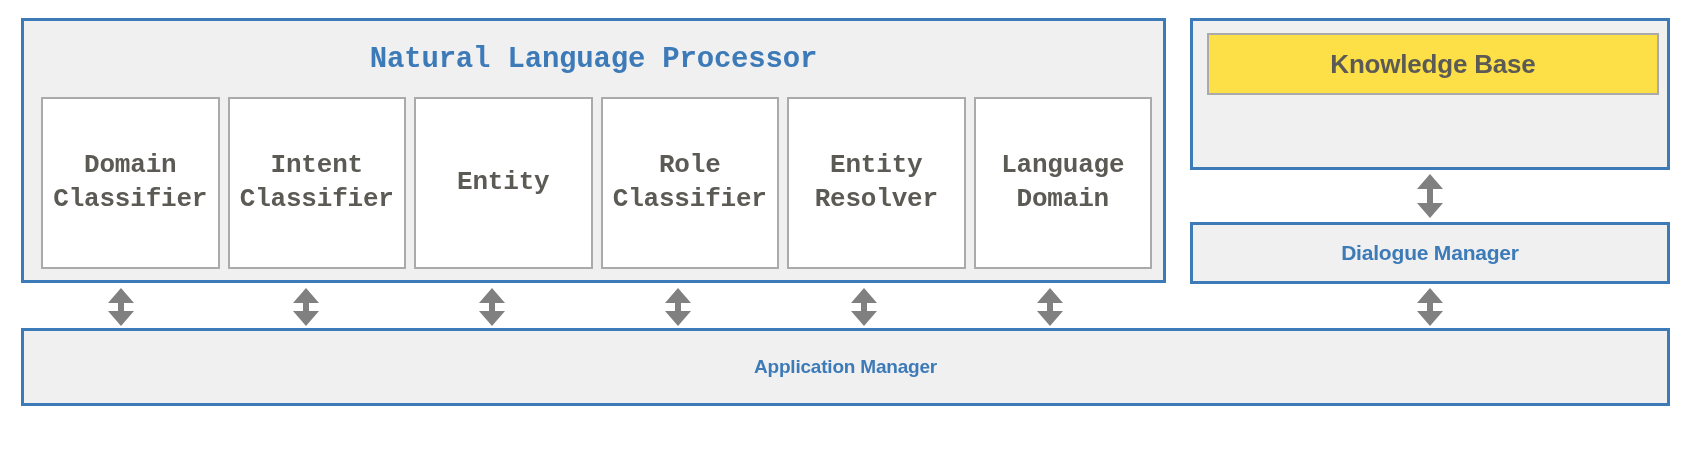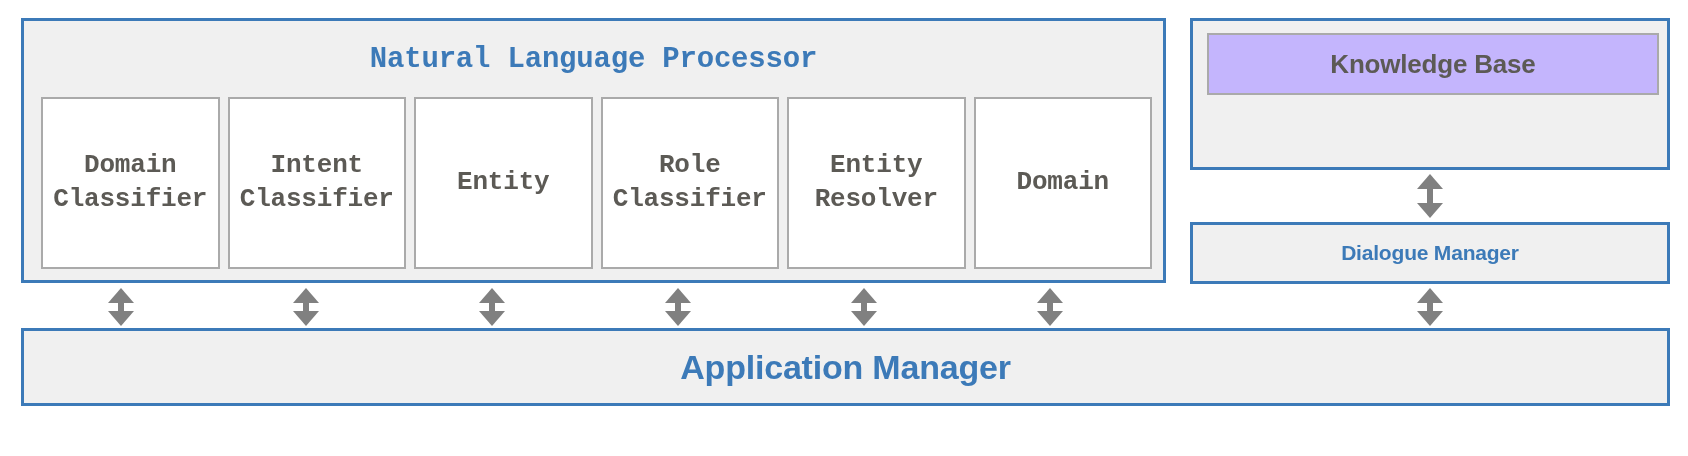--- a/index.html
+++ b/index.html
@@ -25,21 +25,21 @@
   .blue-box {
     position: absolute;
     box-sizing: border-box;
     border: 3px solid #3C7AB8;
     background: #F0F0F0;
   }
   .white-box {
     position: absolute;
     box-sizing: border-box;
     border: 2px solid #AAAAAA;
-    background: #c4b5fd;
+    background: #fde047;
   }
 
   
   #nlp-container {
     left: 21px;
     top: 18px;
     width: 1145px;
     height: 265px;
     font-family: Liberation Mono, monospace;
   }
@@ -88,21 +88,21 @@
     left: 21px;
     top: 328px;
     width: 1649px;
     height: 78px;
     display: flex;
     align-items: center;
     justify-content: center;
   }
   #app-manager-label {
     color: #3C7AB8;
-    font-size: 34px;
+    font-size: 19px;
     font-weight: bold;
     letter-spacing: -0.2px;
     white-space: nowrap;
   }
 
   
   #question-answerer {
     left: 1190px;
     top: 18px;
     width: 480px;
@@ -214,20 +214,21 @@
         <span class="l1">Role</span>
         <span class="l2">Classifier</span>
       </div>
 
       <div class="nlp-cell">
         <span class="l1">Entity</span>
         <span class="l2">Resolver</span>
       </div>
 
       <div class="nlp-cell">
+        <span class="l1">Language</span>
         <span class="l2">Domain</span>
       </div>
 
     </div>
   </div>
 
   <div class="blue-box" id="question-answerer">
     <div class="white-box" id="knowledge-base">
       <span id="knowledge-base-label">Knowledge Base</span>
     </div>

